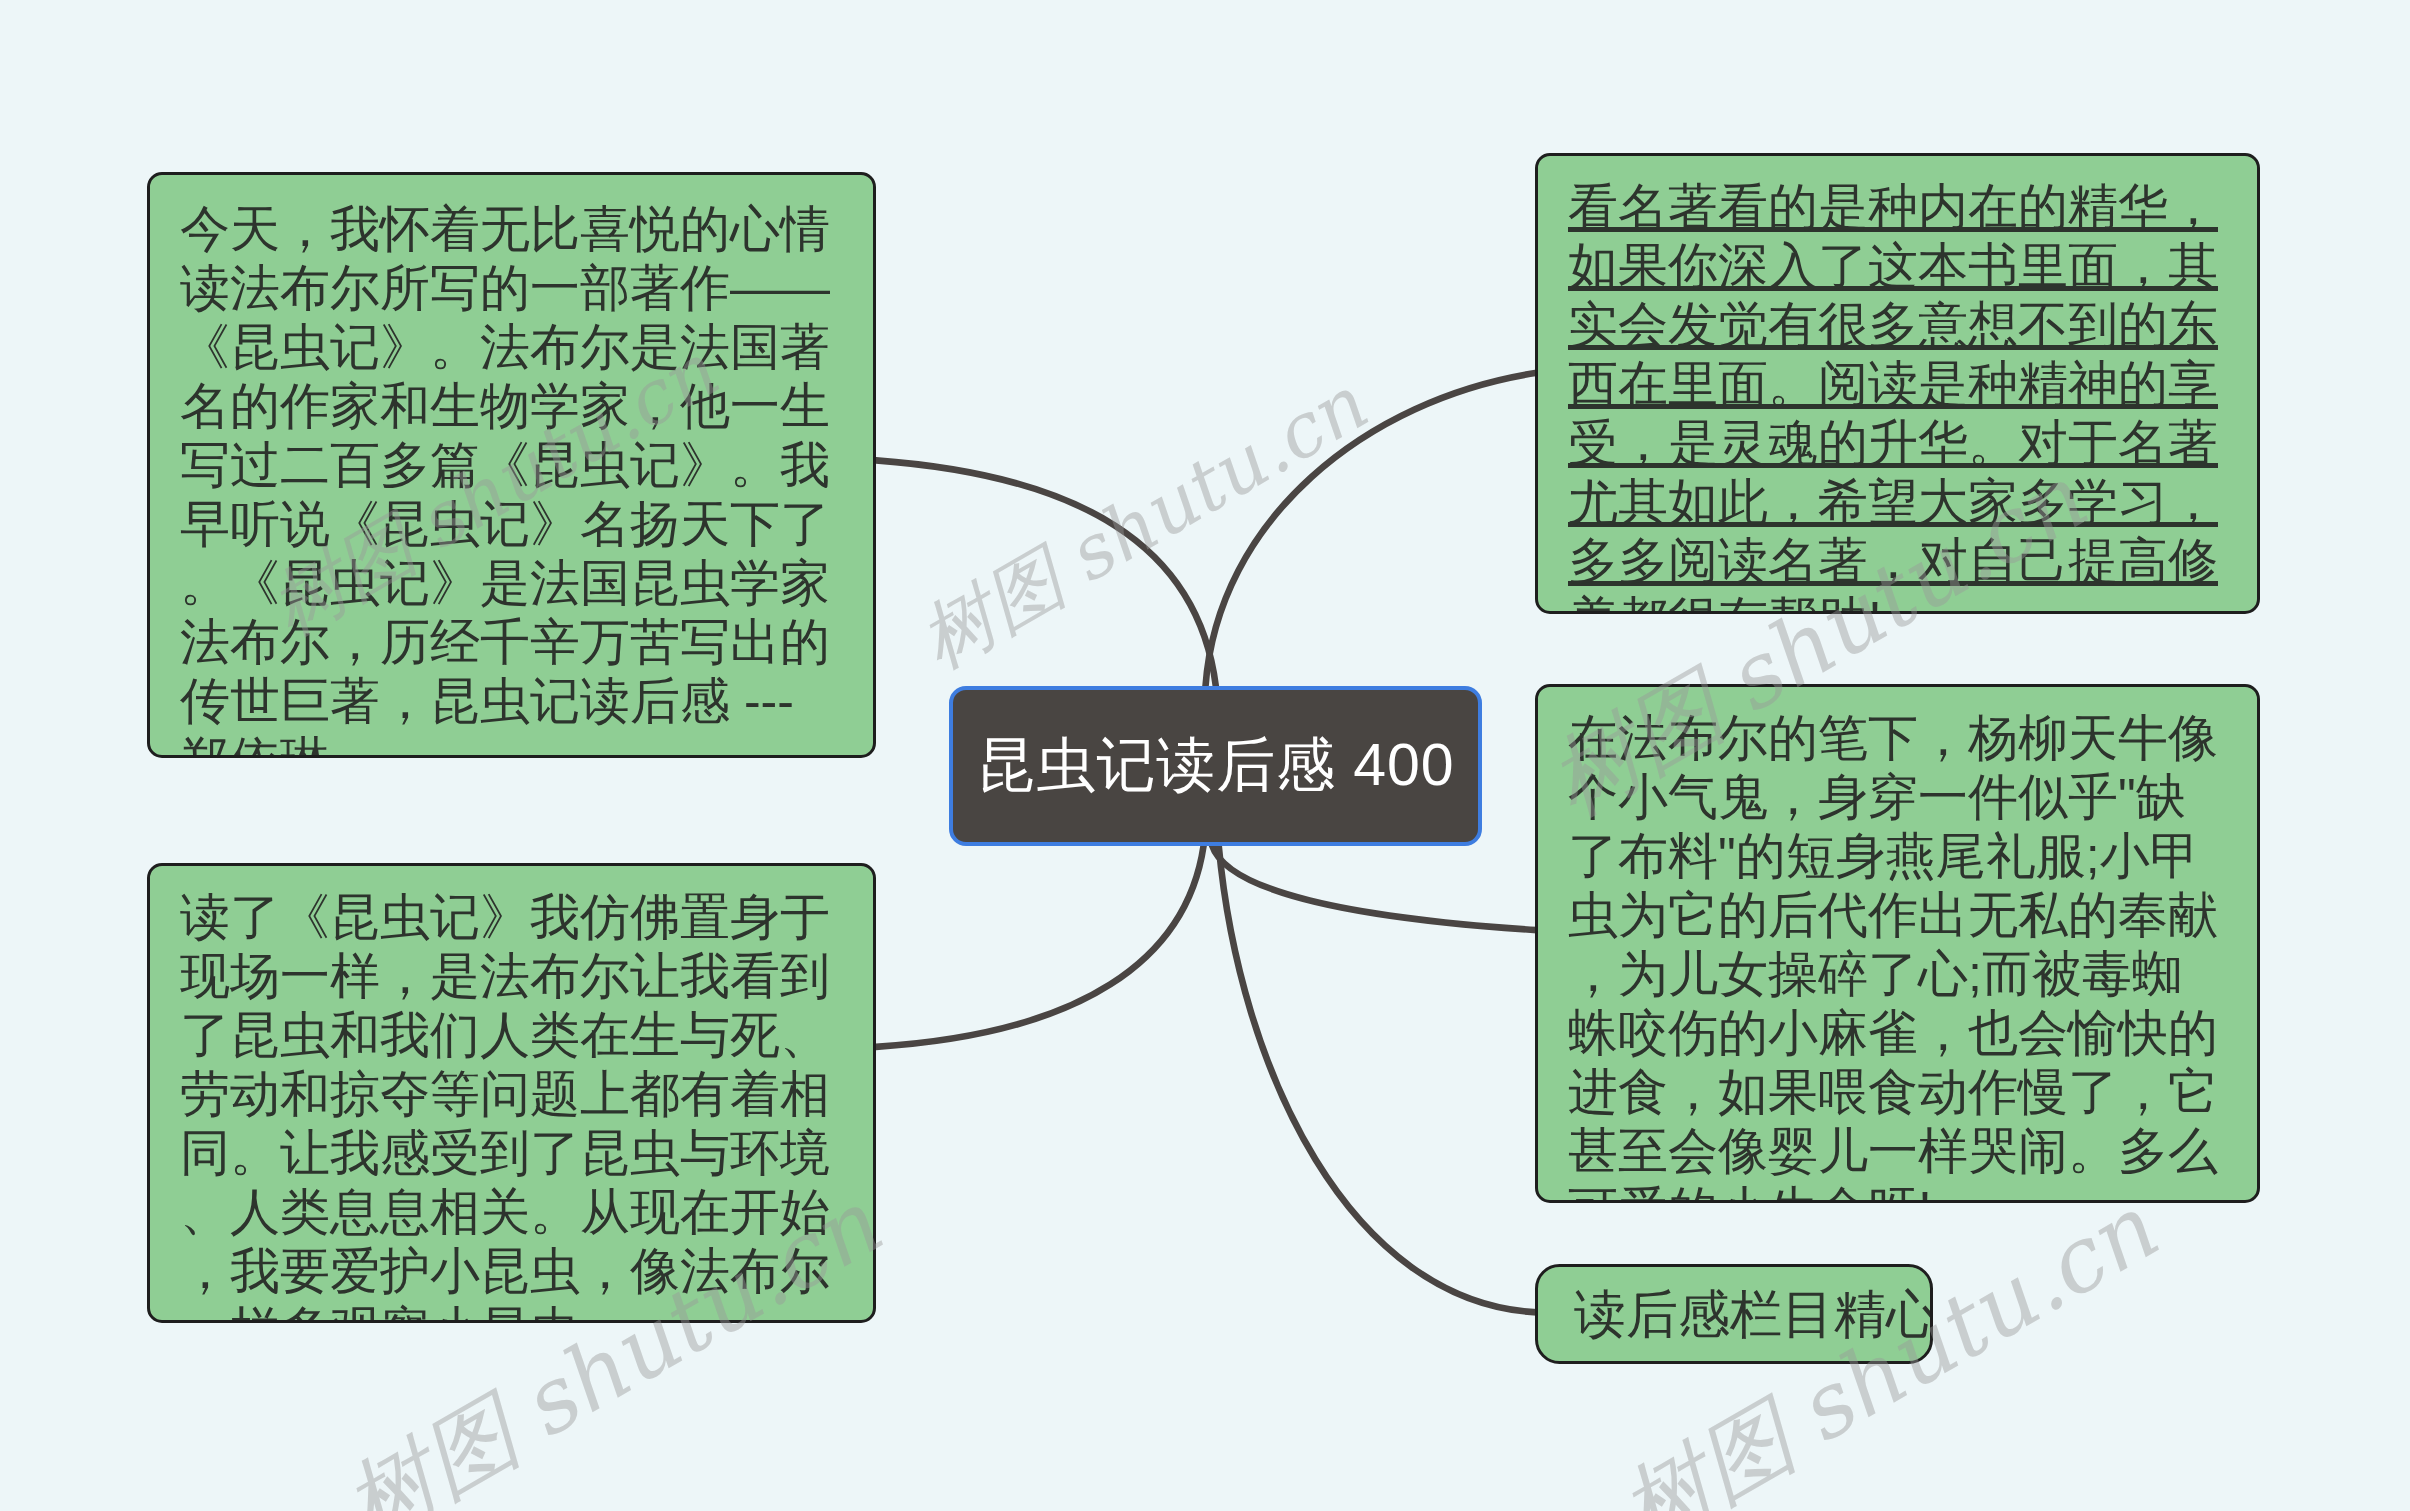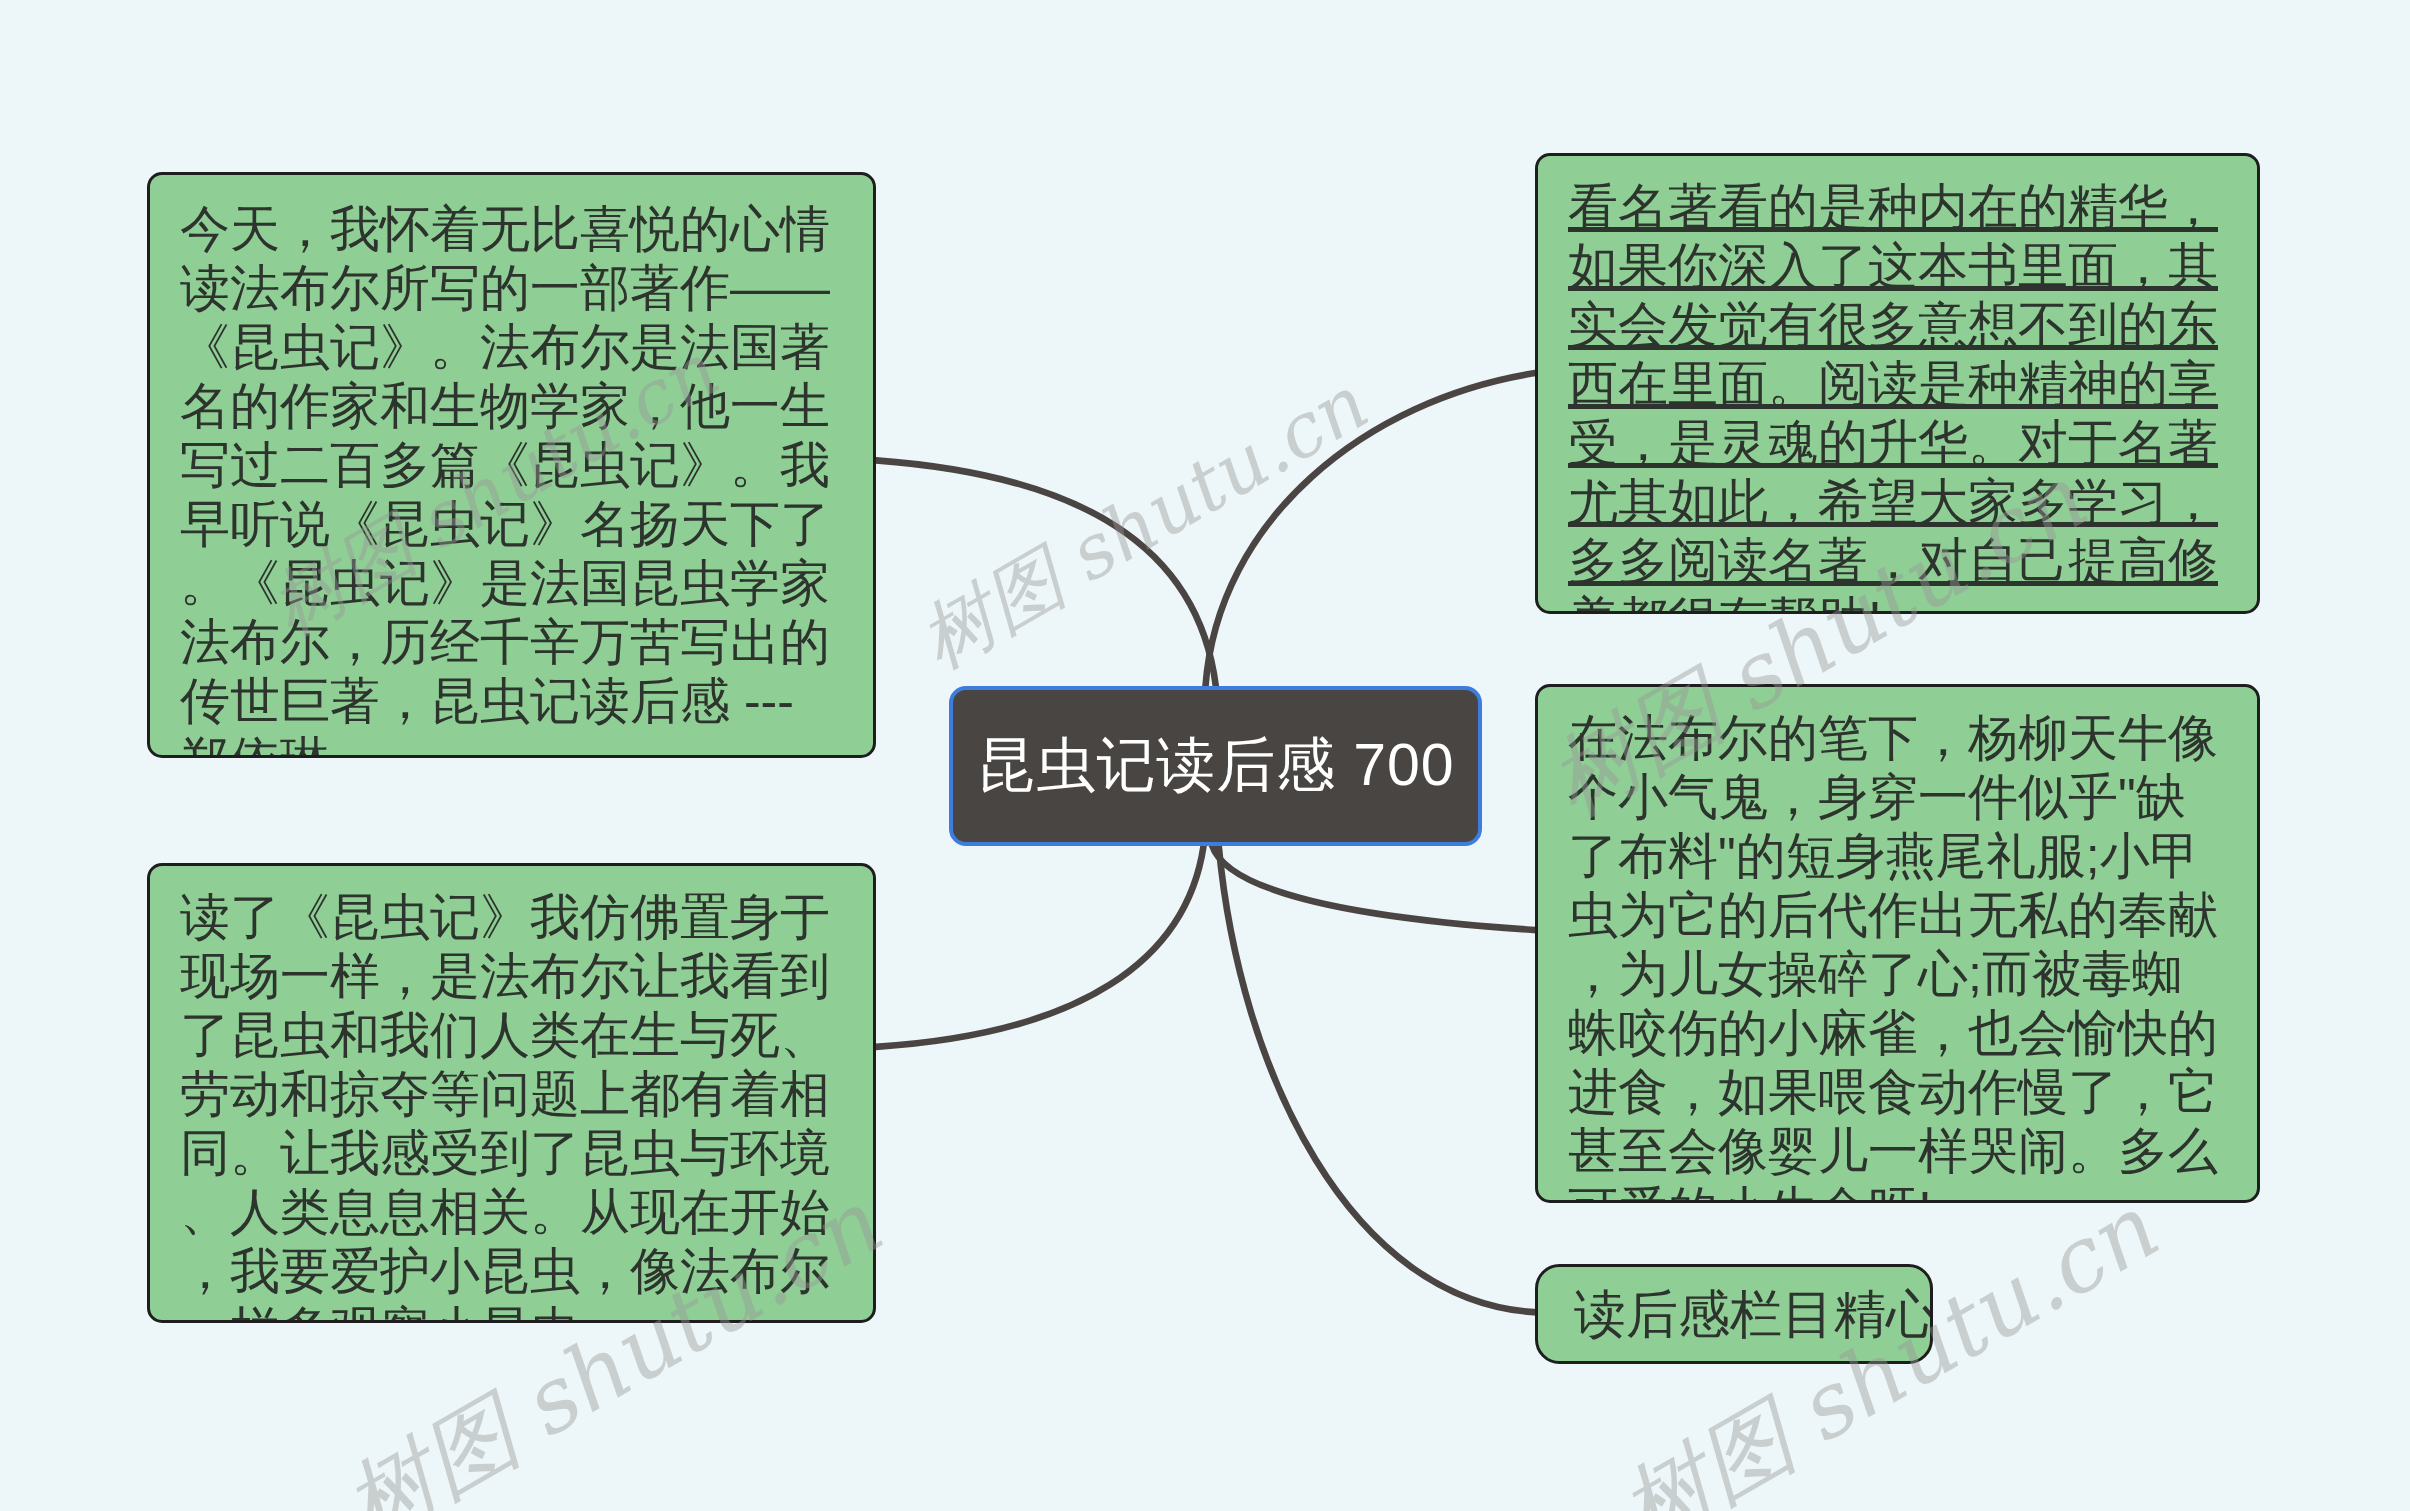--- a/index.html
+++ b/index.html
@@ -107,21 +107,21 @@
     <path d="M 1287 898 C 1303 947, 1432 975, 1632 988"></path>
     <path d="M 1294 898 C 1316 1137, 1434 1384, 1632 1394"></path>
   </svg>
 
   <div class="branch b1">今天，我怀着无比喜悦的心情读法布尔所写的一部著作——《昆虫记》。法布尔是法国著名的作家和生物学家，他一生写过二百多篇《昆虫记》。我早听说《昆虫记》名扬天下了。《昆虫记》是法国昆虫学家法布尔，历经千辛万苦写出的传世巨著，昆虫记读后感 ---郑依琳。</div>
   <div class="branch b2">读了《昆虫记》我仿佛置身于现场一样，是法布尔让我看到了昆虫和我们人类在生与死、劳动和掠夺等问题上都有着相同。让我感受到了昆虫与环境、人类息息相关。从现在开始，我要爱护小昆虫，像法布尔一样多观察小昆虫。</div>
   <div class="branch b3">看名著看的是种内在的精华，如果你深入了这本书里面，其实会发觉有很多意想不到的东西在里面。阅读是种精神的享受，是灵魂的升华。对于名著尤其如此，希望大家多学习，多多阅读名著，对自己提高修养都很有帮助!</div>
   <div class="branch b4">在法布尔的笔下，杨柳天牛像个小气鬼，身穿一件似乎"缺了布料"的短身燕尾礼服;小甲虫为它的后代作出无私的奉献，为儿女操碎了心;而被毒蜘蛛咬伤的小麻雀，也会愉快的进食，如果喂食动作慢了，它甚至会像婴儿一样哭闹。多么可爱的小生命呀!</div>
   <div class="branch b5">读后感栏目精心推荐：</div>
 
-  <div class="root-node">昆虫记读后感 700</div>
+  <div class="root-node">昆虫记读后感 400</div>
 
   <span class="wm small wm1">树图 shutu.cn</span>
   <span class="wm small wm2">树图 shutu.cn</span>
   <span class="wm big wm3">树图 shutu.cn</span>
   <span class="wm big wm4">树图 shutu.cn</span>
   <span class="wm big wm5">树图 shutu.cn</span>
 
 </div>
 
 

